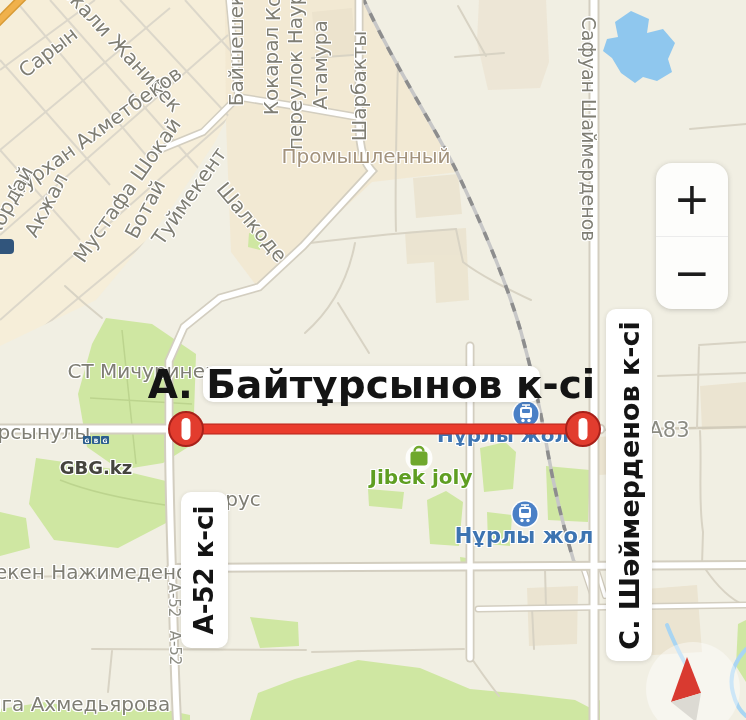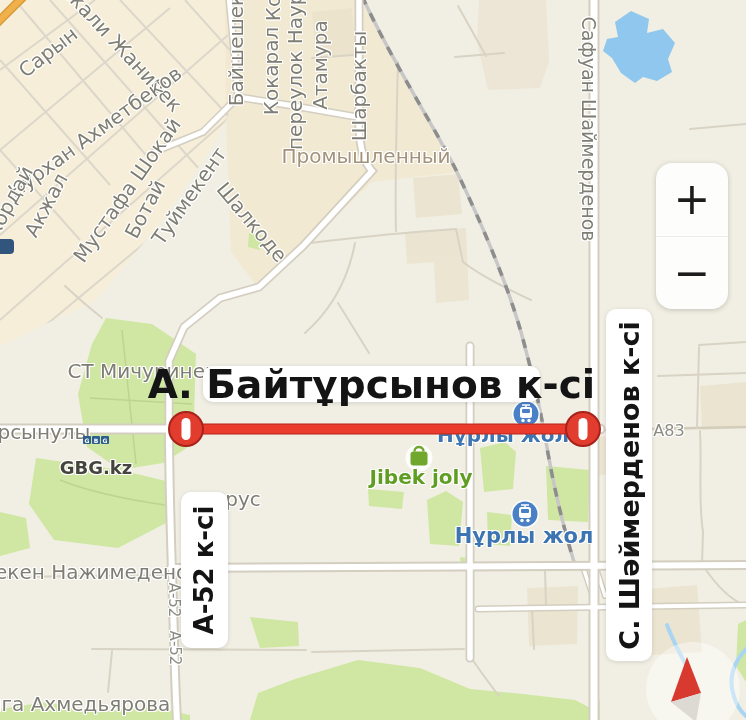--- a/index.html
+++ b/index.html
@@ -206,21 +206,21 @@
       <div class="slabel" style="left: 359px; top: 86px; transform: translate(-50%, -50%) rotate(-90deg);">Шарбакты</div>
       <div class="slabel" style="left: 366px; top: 156px; transform: translate(-50%, -50%) rotate(0deg); color: rgb(163, 147, 125);">Промышленный</div>
       <div class="slabel" style="left: 589px; top: 129px; transform: translate(-50%, -50%) rotate(90deg); font-size: 19px;">Сафуан Шаймерденов</div>
       <div class="slabel" style="left: 143px; top: 371px; transform: translate(-50%, -50%) rotate(0deg);">СТ Мичуринец</div>
       <div class="slabel" style="left: 38px; top: 432px; transform: translate(-50%, -50%) rotate(0deg);">урсынулы</div>
       <div class="slabel" style="left: 243px; top: 499px; transform: translate(-50%, -50%) rotate(0deg);">рус</div>
       <div class="slabel" style="left: 90px; top: 572px; transform: translate(-50%, -50%) rotate(0deg);">мекен Нажимеденов</div>
       <div class="slabel" style="left: 174px; top: 600px; transform: translate(-50%, -50%) rotate(90deg); font-size: 15px; color: rgb(141, 141, 132);">А-52</div>
       <div class="slabel" style="left: 175px; top: 648px; transform: translate(-50%, -50%) rotate(90deg); font-size: 15px; color: rgb(141, 141, 132);">А-52</div>
       <div class="slabel" style="left: 78px; top: 704px; transform: translate(-50%, -50%) rotate(0deg);">ыга Ахмедьярова</div>
-      <div class="slabel" style="left: 669px; top: 430px; transform: translate(-50%, -50%) rotate(0deg); font-size: 16px; color: rgb(141, 141, 132);">А83</div>
+      <div class="slabel" style="left: 669px; top: 430px; transform: translate(-50%, -50%) rotate(0deg); font-size: 21px; color: rgb(141, 141, 132);">А83</div>
       <div class="slabel" style="left: 96px; top: 467px; transform: translate(-50%, -50%) rotate(0deg); font-size: 18px; color: rgb(69, 68, 62); font-weight: 700;">GBG.kz</div>
       <div class="slabel" style="left: 421px; top: 477px; transform: translate(-50%, -50%) rotate(0deg); font-size: 20px; color: rgb(95, 158, 34); font-weight: 600;">Jibek joly</div>
       <div class="slabel" style="left: 503px; top: 435px; transform: translate(-50%, -50%) rotate(0deg); font-size: 20px; color: rgb(61, 116, 178); font-weight: 600;">Нұрлы жол</div>
       <div class="slabel" style="left: 524px; top: 536px; transform: translate(-50%, -50%) rotate(0deg); font-size: 21px; color: rgb(61, 116, 178); font-weight: 600;">Нұрлы жол</div>
     </div>
 
   <div id="gbg-logo">
       <span class="gbg-sq">G</span>
       <span class="gbg-sq">B</span>
       <span class="gbg-sq">G</span>

